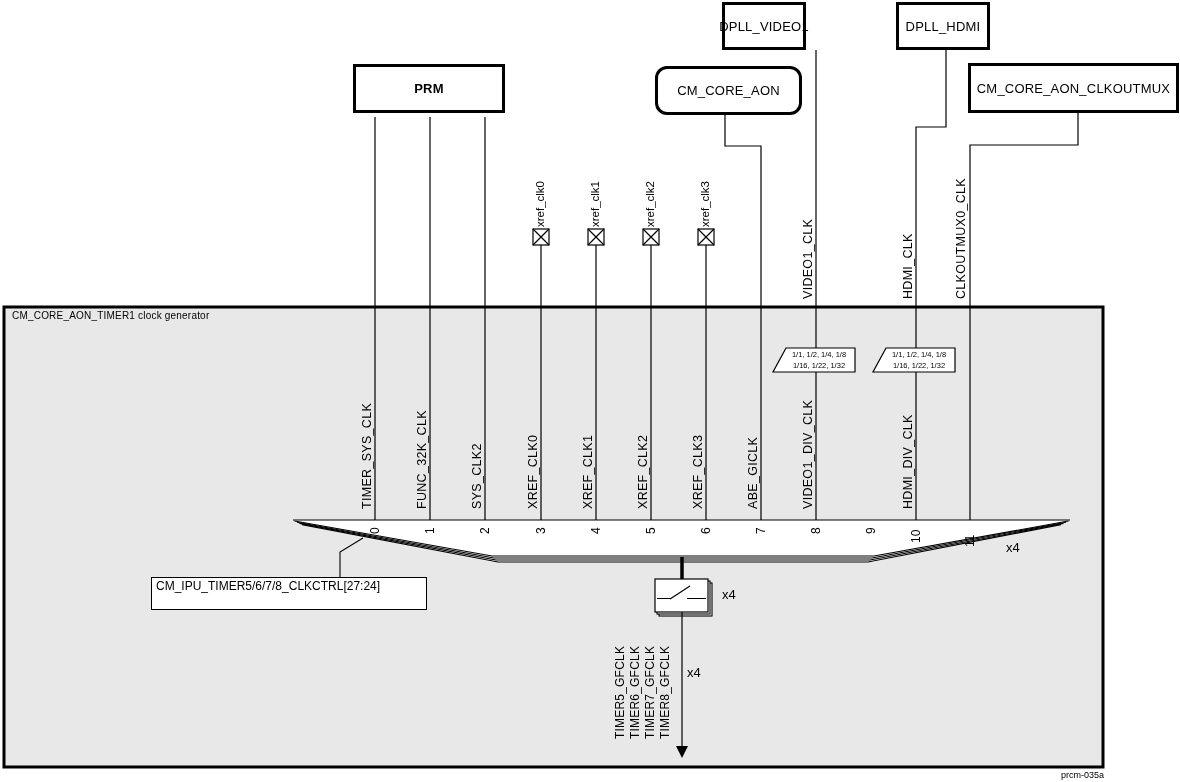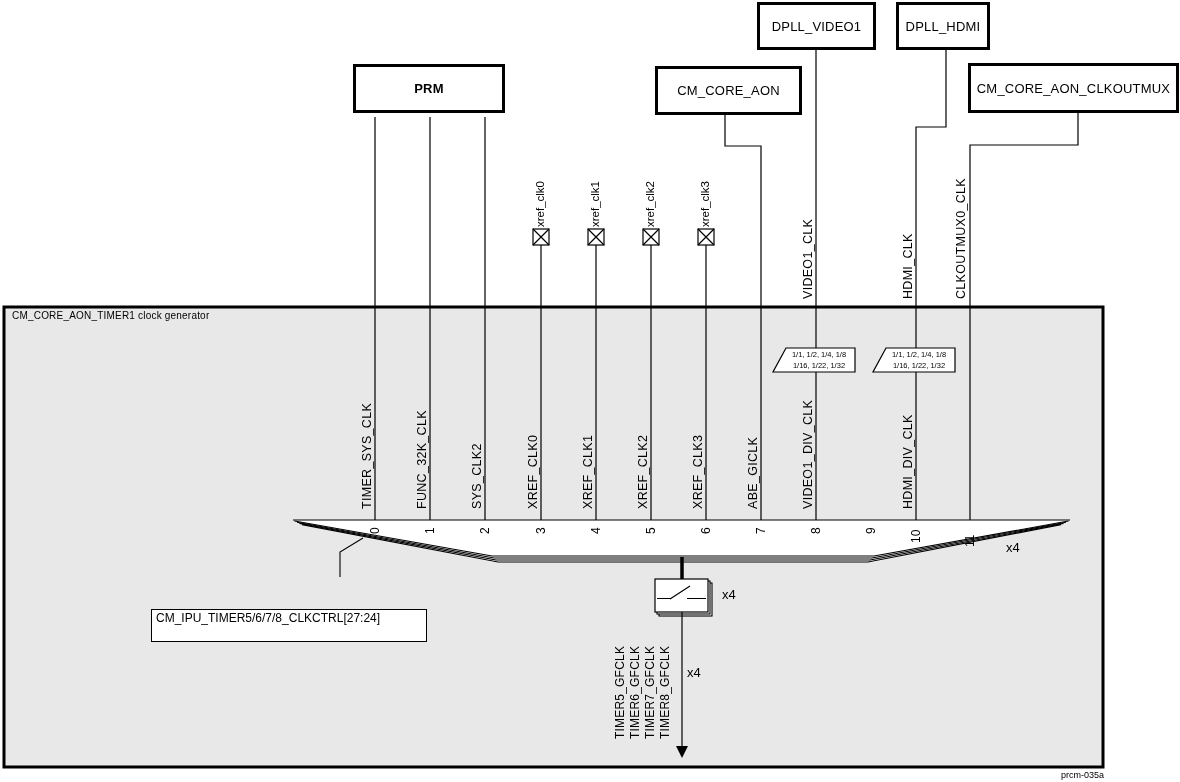--- a/index.html
+++ b/index.html
@@ -13,21 +13,21 @@
     position:absolute; background:#fff; border:3.5px solid #000;
     display:flex; align-items:center; justify-content:center;
     font-size:13px; letter-spacing:0.2px; white-space:nowrap; box-sizing:border-box;
   }
   .title {
     position:absolute; left:12px; top:310px; font-size:10px; letter-spacing:0.2px;
   }
   .selbox {
     position:absolute; left:151px; top:577px; width:276px; height:33px;
     background:#fff; border:1.5px solid #000; box-sizing:border-box;
-    font-size:12px; line-height:15px; padding:1px 4px; white-space:nowrap;margin-top:32px;
+    font-size:12px; line-height:15px; padding:1px 4px; white-space:nowrap;
   }
   .divtext {
     position:absolute; width:78px; text-align:center;
     font-size:7.5px; line-height:11px; white-space:nowrap;
   }
   .x4 { position:absolute; font-size:13px; }
   .figtag { position:absolute; left:1004px; top:770px; width:100px; text-align:right; font-size:9px; }
   .vlabel, .vnum, .vpad, .vout {
     position:absolute; white-space:nowrap;
     transform:rotate(-90deg); transform-origin:0 0;
@@ -90,22 +90,22 @@
       <rect x="657" y="581" width="53" height="33" fill="#fff" stroke="#000" stroke-width="1.1"></rect>
       <rect x="655" y="579" width="53" height="33" fill="#fff" stroke="#000" stroke-width="1.2"></rect>
       <path d="M657 598.5 H671 M687 598.5 H706 M670 599 L690 586" fill="none" stroke="#000" stroke-width="1.2"></path>
     </g>
 
     <path d="M682 612 V747" fill="none" stroke="#000" stroke-width="1.2"></path>
     <polygon points="676,746 688,746 682,758" fill="#000" stroke="none"></polygon>
   </svg>
 
   <div class="srcbox" style="left:353px; top:64px;  width:152px; height:49px;font-weight:bold;">PRM</div>
-  <div class="srcbox" style="left:655px; top:66px;  width:147px; height:49px;">CM_CORE_AON</div>
-  <div class="srcbox" style="left:757px; top:2px;   width:119px; height:48px;text-align:right;">DPLL_VIDEO1</div>
+  <div class="srcbox" style="left:655px; top:66px;  width:147px; height:49px;border-radius:12px;">CM_CORE_AON</div>
+  <div class="srcbox" style="left:722px; top:2px;   width:84px; height:48px;text-align:right;">DPLL_VIDEO1</div>
   <div class="srcbox" style="left:896px; top:2px;   width:94px;  height:48px;">DPLL_HDMI</div>
   <div class="srcbox" style="left:968px; top:63px;  width:211px; height:50px;">CM_CORE_AON_CLKOUTMUX</div>
 
   <div class="title">CM_CORE_AON_TIMER1 clock generator</div>
 
   <div class="selbox">
     <div>CM_IPU_TIMER5/6/7/8_CLKCTRL[27:24]</div>
   </div>
 
   <div class="divtext" style="left:780px; top:349px;">

